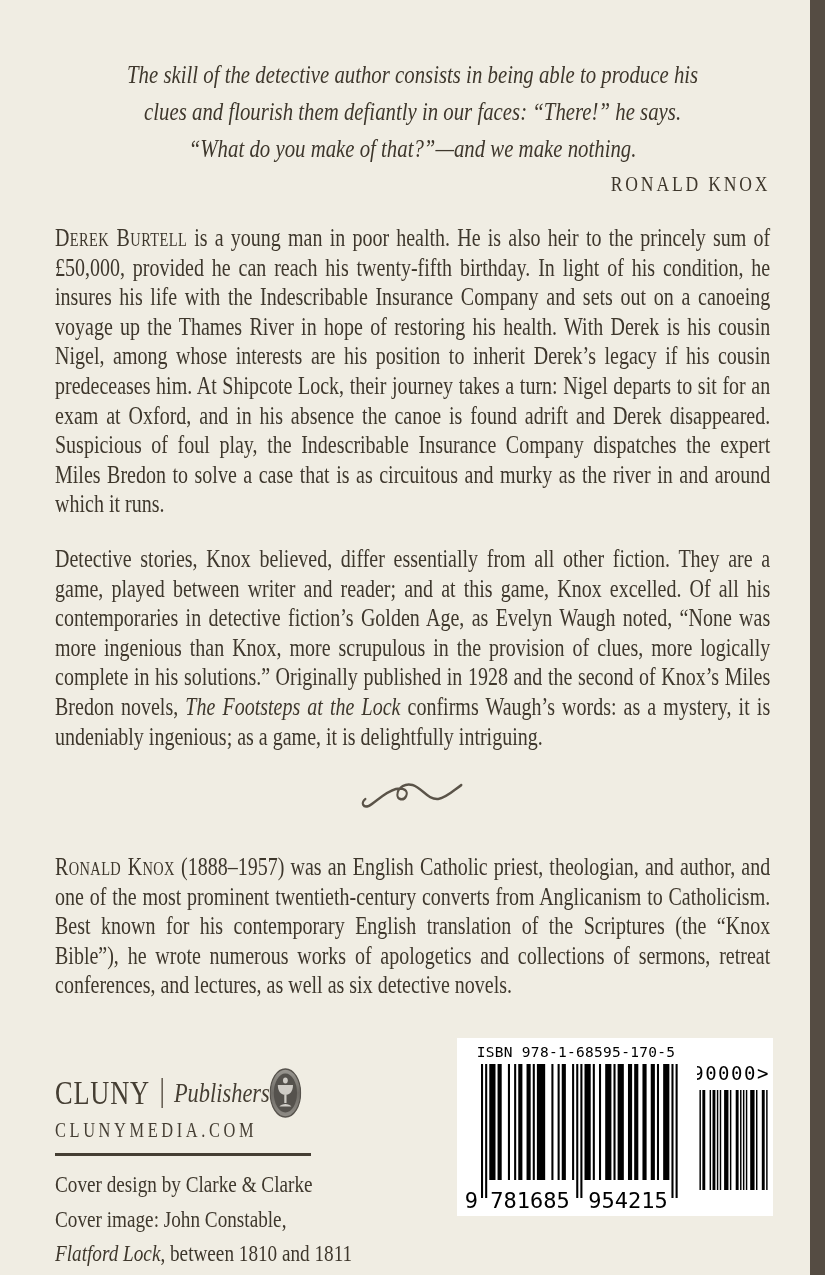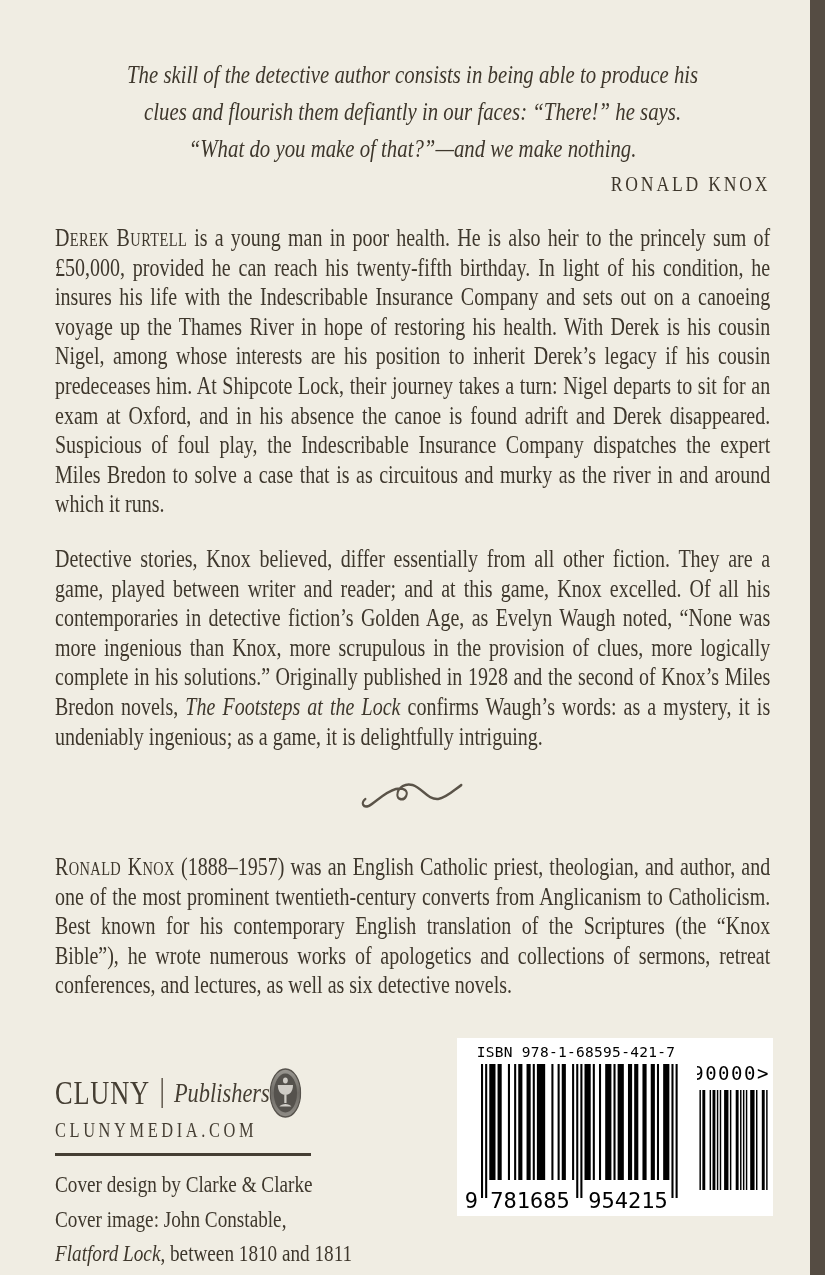--- a/index.html
+++ b/index.html
@@ -106,21 +106,21 @@
     <div class="credits">
       <div>Cover design by Clarke &amp; Clarke</div>
       <div>Cover image: John Constable,</div>
       <div><span class="ital">Flatford Lock</span><span>, between 1810 and 1811</span></div>
     </div>
   </div>
 
 </div>
 
 <div class="barcode-box">
-  <div class="isbn-label">ISBN 978-1-68595-421-7</div>
+  <div class="isbn-label">ISBN 978-1-68595-170-5</div>
   <svg class="ean-main" id="ean-main" width="222" height="150">
     <g id="ean-main-bars">
         <rect x="16.00" y="0" width="2.07" height="134" fill="#000"></rect>
         <rect x="20.14" y="0" width="2.07" height="134" fill="#000"></rect>
         <rect x="24.28" y="0" width="6.21" height="116" fill="#000"></rect>
         <rect x="32.56" y="0" width="4.14" height="116" fill="#000"></rect>
         <rect x="42.91" y="0" width="2.07" height="116" fill="#000"></rect>
         <rect x="49.12" y="0" width="2.07" height="116" fill="#000"></rect>
         <rect x="53.26" y="0" width="4.14" height="116" fill="#000"></rect>
         <rect x="61.54" y="0" width="4.14" height="116" fill="#000"></rect>

